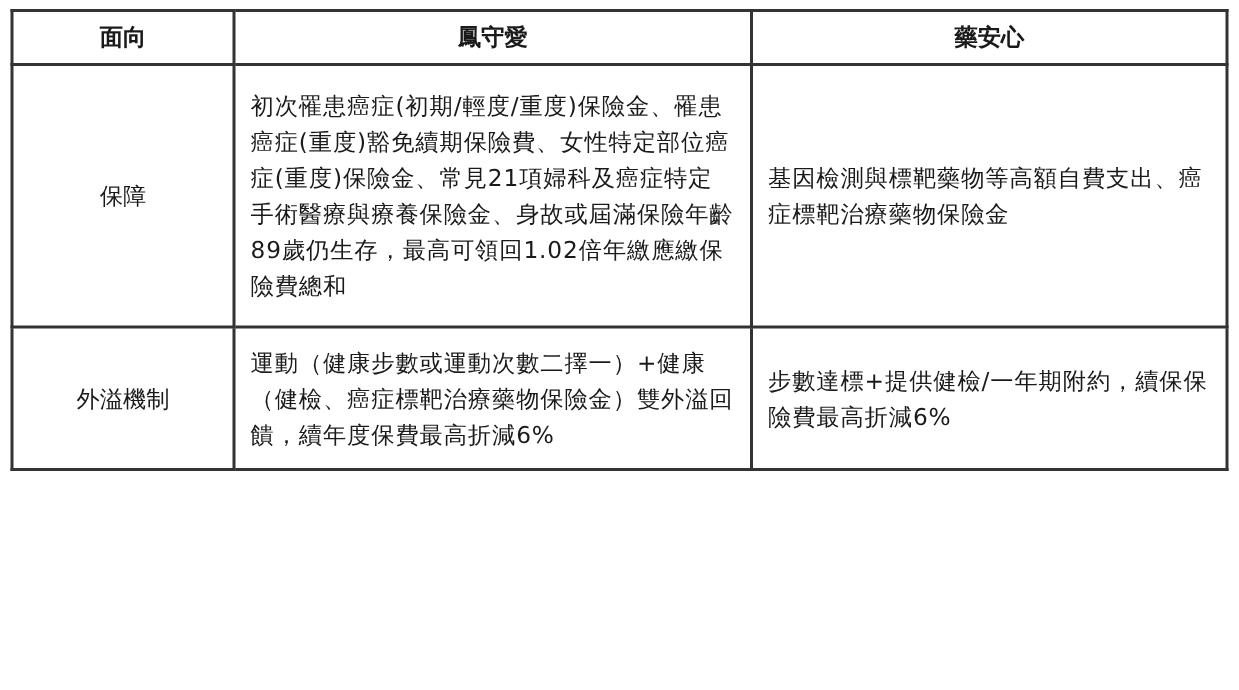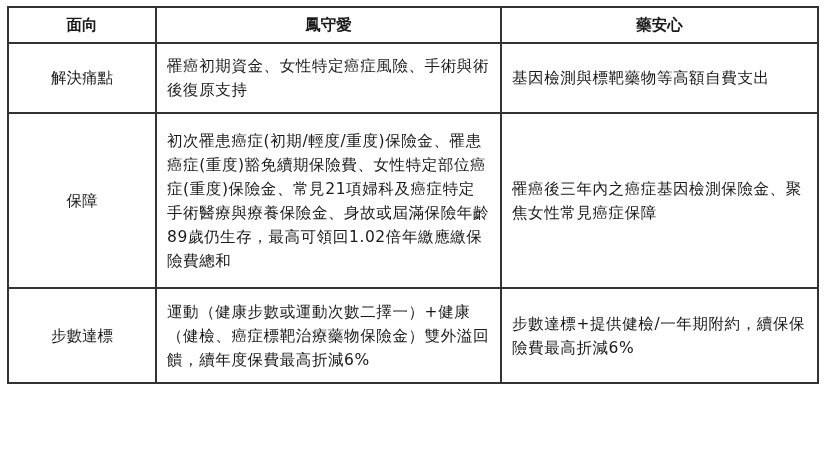--- a/index.html
+++ b/index.html
@@ -44,29 +44,24 @@
       <col class="c3">
     </colgroup>
   <thead>
     <tr>
       <th>面向</th>
       <th>鳳守愛</th>
       <th>藥安心</th>
     </tr>
   </thead>
   <tbody>
-    <tr class="r2">
-      <td class="aspect">解決痛點</td>
-      <td class="content">罹癌初期資金、女性特定癌症風險、手術與術後復原支持</td>
-      <td class="content">基因檢測與標靶藥物等高額自費支出</td>
-    </tr>
     <tr class="r3">
       <td class="aspect">保障</td>
       <td class="content">初次罹患癌症(初期/輕度/重度)保險金、罹患癌症(重度)豁免續期保險費、女性特定部位癌症(重度)保險金、常見21項婦科及癌症特定手術醫療與療養保險金、身故或屆滿保險年齡89歲仍生存，最高可領回1.02倍年繳應繳保險費總和</td>
-      <td class="content">罹癌後三年內之癌症基因檢測保險金、聚焦女性常見癌症保障</td>
+      <td class="content">基因檢測與標靶藥物等高額自費支出、癌症標靶治療藥物保險金</td>
     </tr>
     <tr class="r4">
-      <td class="aspect">步數達標</td>
+      <td class="aspect">外溢機制</td>
       <td class="content">運動（健康步數或運動次數二擇一）+健康（健檢、癌症標靶治療藥物保險金）雙外溢回饋，續年度保費最高折減6%</td>
       <td class="content">步數達標+提供健檢/一年期附約，續保保險費最高折減6%</td>
     </tr>
   </tbody>
 </table>
 
 </body></html>

